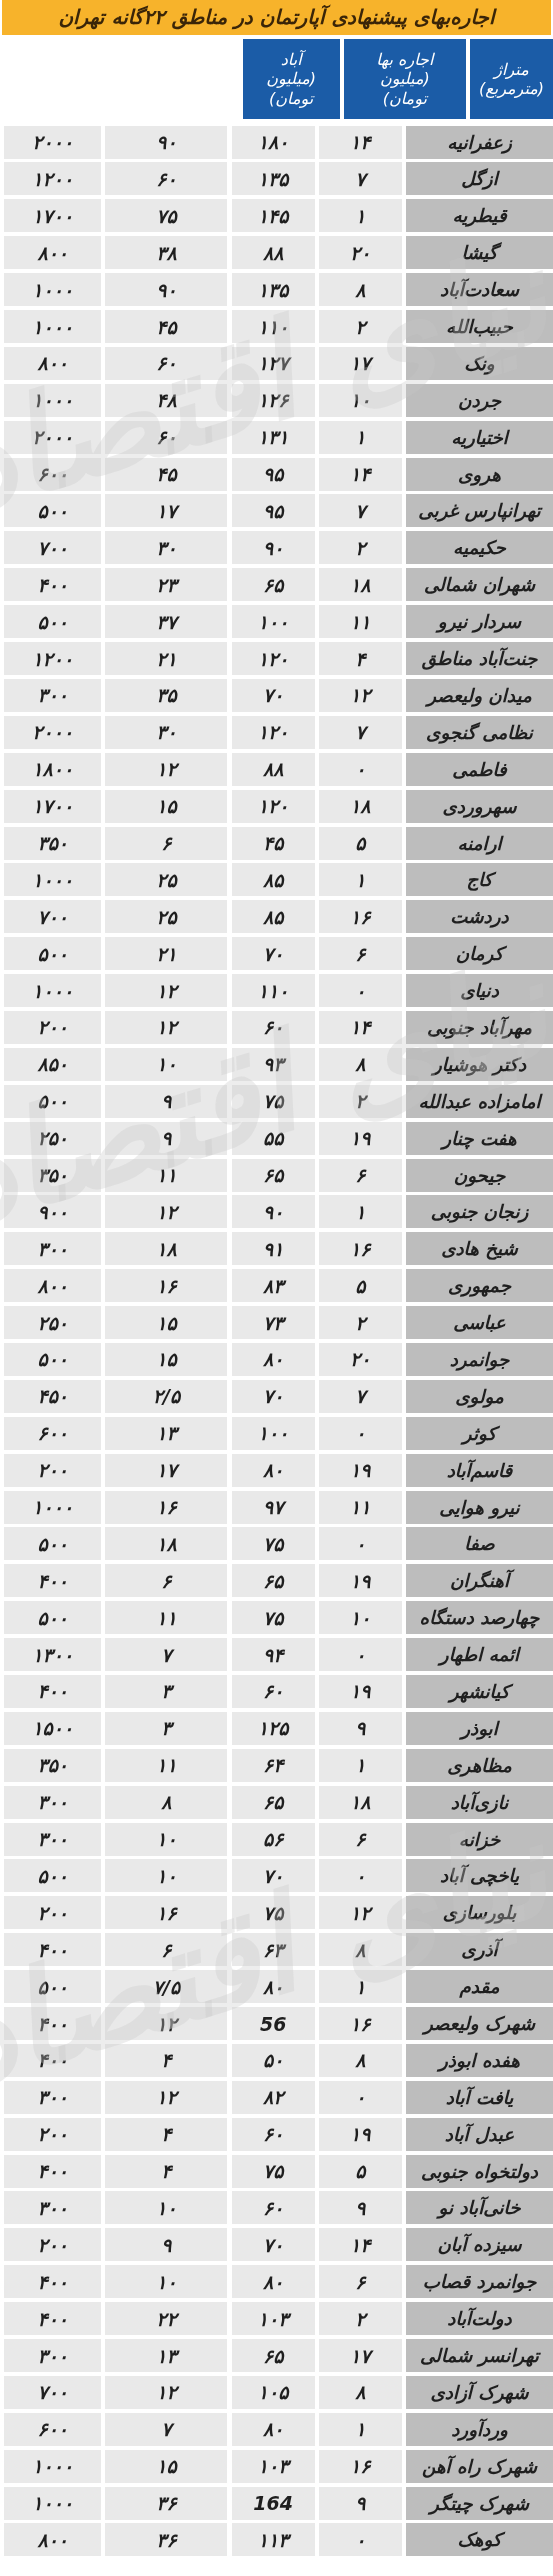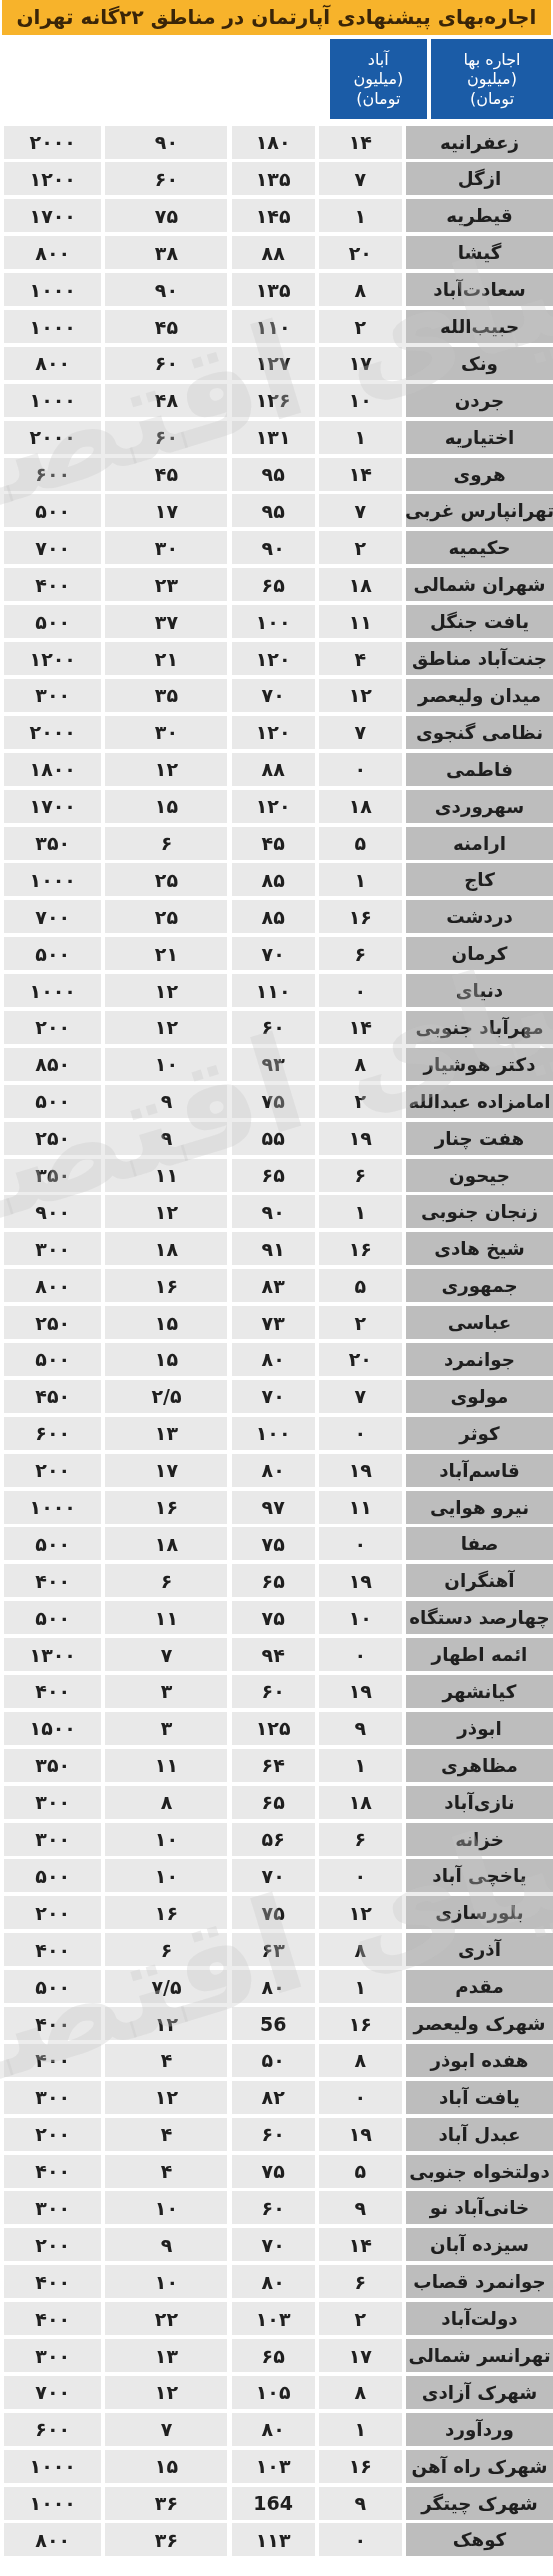--- a/index.html
+++ b/index.html
@@ -8,20 +8,21 @@
     background: #ffffff;
     font-family: "DejaVu Sans", sans-serif;
   }
   .page {
     position: relative;
     width: 553px;
     min-height: 2576px;
     background: #ffffff;
     overflow: hidden;
     direction: rtl;
+    font-style: italic;
   }
   .title-bar {
     width: 549px;
     margin: 0 2.1px 4.2px 2.1px;
     height: 35px;
     line-height: 35px;
     background: var(--yellow, #F7B32B);
     color: var(--title-text, #3A2508);
     font-size: 20px;
     font-weight: 700;
@@ -91,20 +92,24 @@
 </head>
 <body>
 
 <div class="page">
 
   <div class="title-bar">اجاره‌بهای پیشنهادی آپارتمان در مناطق ۲۲گانه تهران</div>
 
   <div class="tbl">
 
     <div class="hrow">
+      <div class="hcell c2">
+        <div class="lbl">متراژ</div>
+        <div class="unit">(مترمربع)</div>
+      </div>
       <div class="hcell c3">
         <div class="lbl">اجاره بها</div>
         <div class="unit">(میلیون تومان)</div>
       </div>
       <div class="hcell c4">
         <div class="lbl">آباد</div>
         <div class="unit">(میلیون تومان)</div>
       </div>
     </div>
 
@@ -207,21 +212,21 @@
 
   <div class="row">
     <div class="cell name c0">شهران شمالی</div>
     <div class="cell c1">۱۸</div>
     <div class="cell c2">۶۵</div>
     <div class="cell c3">۲۳</div>
     <div class="cell c4">۴۰۰</div>
   </div>
 
   <div class="row">
-    <div class="cell name c0">یافت جنگل</div>
+    <div class="cell name c0">سردار نیرو</div>
     <div class="cell c1">۱۱</div>
     <div class="cell c2">۱۰۰</div>
     <div class="cell c3">۳۷</div>
     <div class="cell c4">۵۰۰</div>
   </div>
 
   <div class="row">
     <div class="cell name c0">جنت‌آباد مناطق</div>
     <div class="cell c1">۴</div>
     <div class="cell c2">۱۲۰</div>

